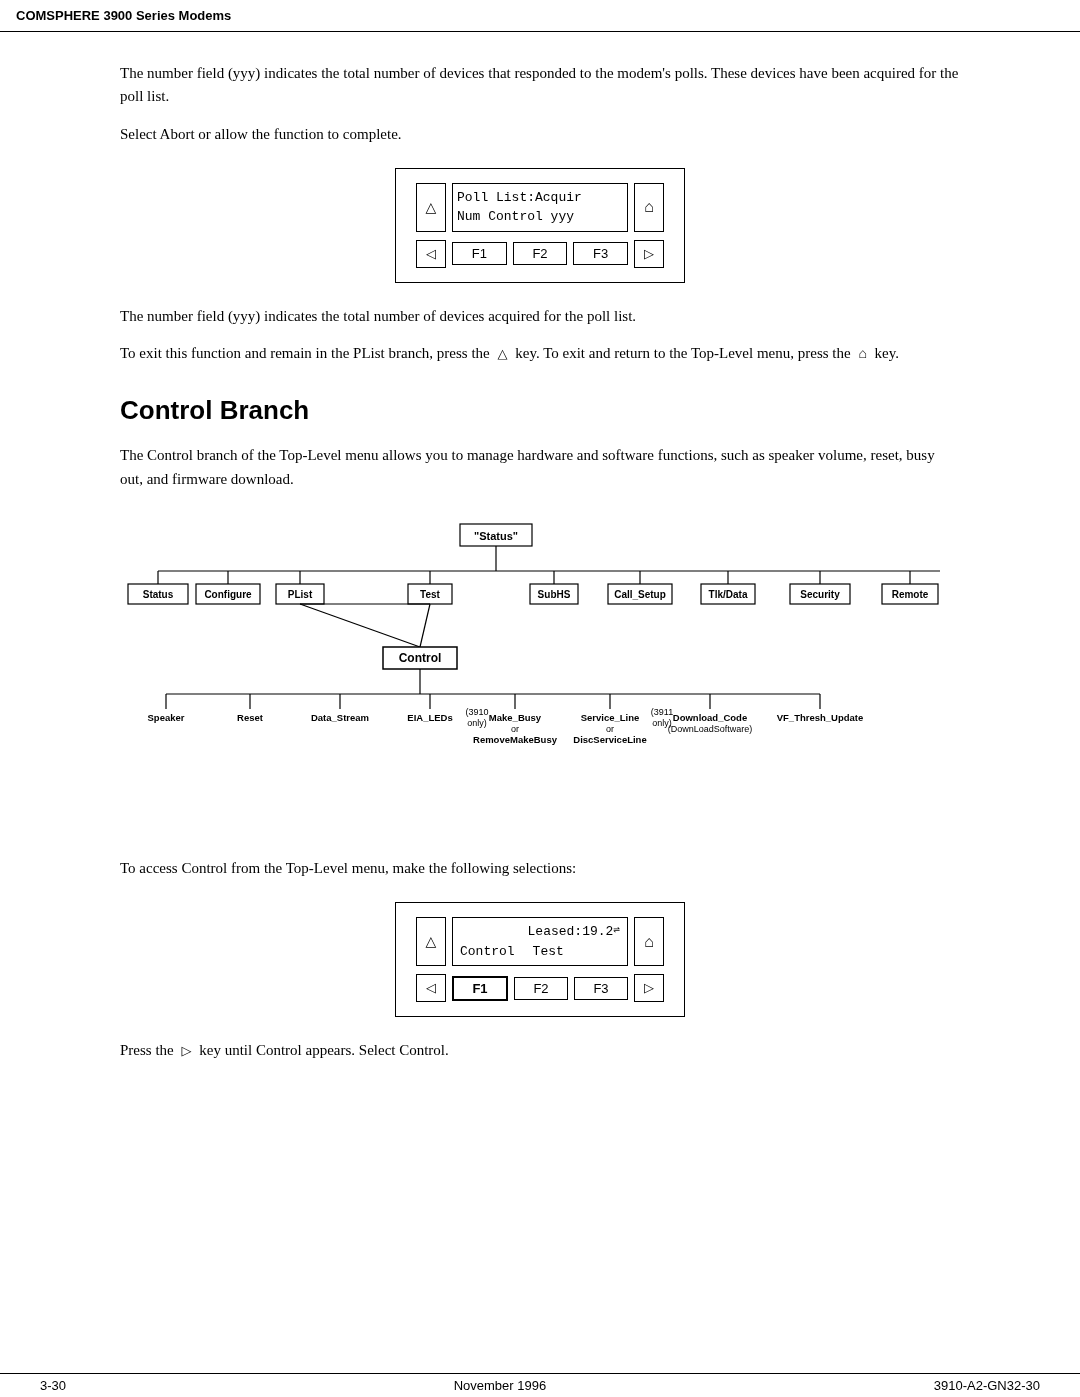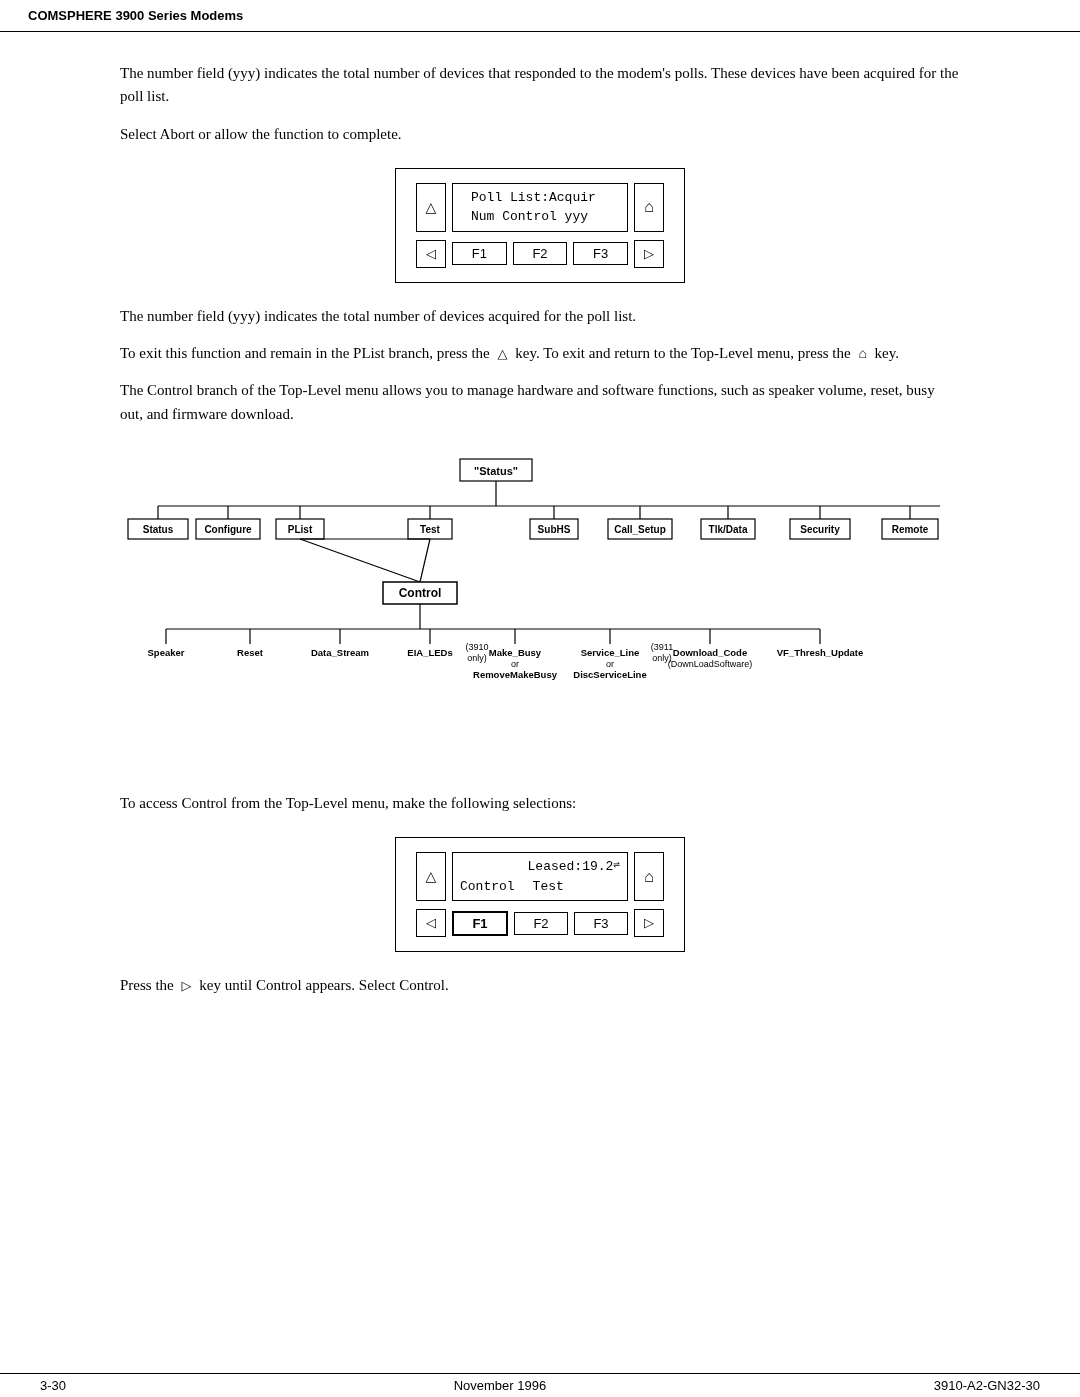--- a/index.html
+++ b/index.html
@@ -8,21 +8,21 @@
       min-height: 1397px;
       background: #fff;
       font-family: 'Times New Roman', Times, serif;
       font-size: 15px;
       color: #000;
       position: relative;
     }
 
     .page-header {
       border-bottom: 1.5px solid #000;
-      padding: 8px 28px;
+      padding: 8px 16px;
       display: flex;
       justify-content: space-between;
       align-items: center;
     }
 
     .page-header-title {
       font-size: 13px;
       font-weight: bold;
       font-family: Arial, sans-serif;
     }
@@ -86,21 +86,21 @@
 
   <p class="para">The number field (yyy) indicates the total number of devices that responded to the modem's polls. These devices have been acquired for the poll list.</p>
 
   <p class="para">Select Abort or allow the function to complete.</p>
 
   <div class="lcd-container">
     <div style="border: 1.5px solid #000; padding: 14px 20px; width: 290px;">
 
       <div style="display:flex; align-items:stretch; gap:6px; margin-bottom:8px;">
         <div style="border:1.5px solid #000; width:30px; display:flex; align-items:center; justify-content:center; font-size:14px;">△</div>
-        <div style="border:1.5px solid #000; flex:1; padding:4px 18px; font-family:'Courier New',monospace; font-size:13px; line-height:1.5;">
+        <div style="border:1.5px solid #000; flex:1; padding:4px 4px; font-family:'Courier New',monospace; font-size:13px; line-height:1.5;">
           <div>Poll List:Acquir</div>
           <div>Num Control    yyy</div>
         </div>
         <div style="border:1.5px solid #000; width:30px; display:flex; align-items:center; justify-content:center; font-size:16px;">⌂</div>
       </div>
 
       <div style="display:flex; align-items:center; gap:6px;">
         <div style="border:1.5px solid #000; width:30px; height:28px; display:flex; align-items:center; justify-content:center; font-size:13px;">◁</div>
         <div style="border:1.5px solid #000; flex:1; text-align:center; padding:3px 0; font-size:13px; font-family:Arial,sans-serif;">F1</div>
         <div style="border:1.5px solid #000; flex:1; text-align:center; padding:3px 0; font-size:13px; font-family:Arial,sans-serif;">F2</div>
@@ -113,20 +113,21 @@
   <p class="para">The number field (yyy) indicates the total number of devices acquired for the poll list.</p>
 
   <p class="para">
     <span>To exit this function and remain in the PList branch, press the</span>
     <span style="display:inline-block; margin:0 4px; font-size:13px;">△</span>
     <span>key. To exit and return to the Top-Level menu, press the</span>
     <span style="display:inline-block; margin:0 4px; font-size:14px;">⌂</span>
     <span>key.</span>
   </p>
 
+  <h2 class="section-heading">Control Branch</h2>
 
   <p class="para">The Control branch of the Top-Level menu allows you to manage hardware and software functions, such as speaker volume, reset, busy out, and firmware download.</p>
 
   <div class="diagram-container">
     <svg viewBox="0 0 840 310" width="840" height="310" style="display:block; margin:0 auto;">
 
       <rect x="340" y="5" width="72" height="22" fill="white" stroke="black" stroke-width="1.2"></rect>
       <text x="376" y="21" text-anchor="middle" font-family="Arial,sans-serif" font-size="11" font-weight="bold">"Status"</text>
 
       <line x1="376" y1="27" x2="376" y2="52" stroke="black" stroke-width="1.2"></line>

